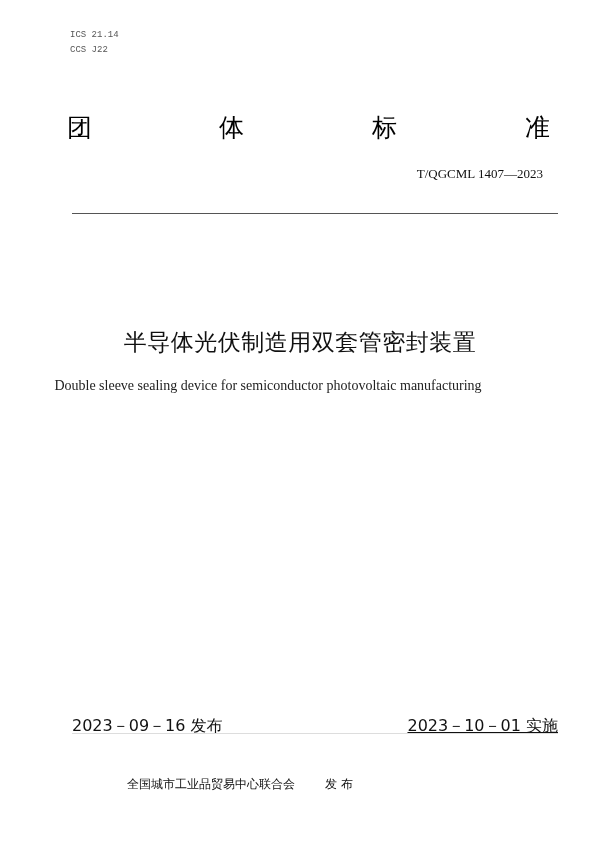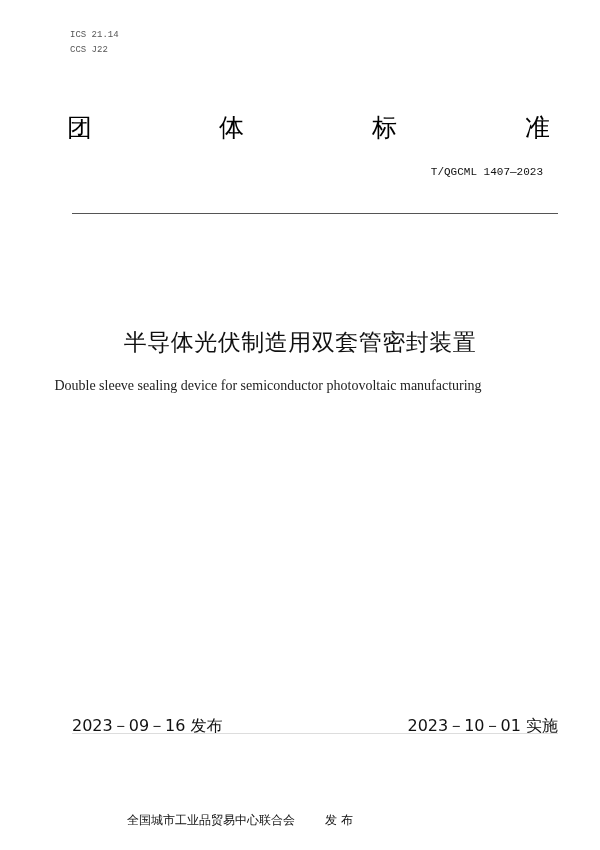--- a/index.html
+++ b/index.html
@@ -1,26 +1,26 @@
 <!DOCTYPE html>
 <html><head>
   <meta charset="utf-8">
   <style>
     html, body { margin: 0; padding: 0; background: #ffffff; }
     body { width: 600px; height: 850px; position: relative; overflow: hidden; font-family: "DejaVu Sans", sans-serif; color: #000; }
     .abs { position: absolute; }
     .code-line { font-family: "Liberation Mono", monospace; font-size: 9px; color: #555; left: 70px; }
     .big-char { top: 113px; font-size: 25px; font-weight: normal; color: #000; line-height: 30px; }
-    .std-no { top: 166px; right: 57px; font-family: Liberation Mono, monospace; font-size: 11px; color: #111; }
+    .std-no { top: 166px; right: 57px; font-family: Liberation Serif, serif; font-size: 13px; color: #111; }
     .rule-top { top: 213px; left: 72px; width: 486px; height: 1px; background: #555; }
     .title-cn { top: 327px; left: 0; width: 600px; text-align: center; font-size: 23px; color: #111; letter-spacing: 0.5px; }
     .title-en { top: 378px; left: 0; width: 536px; text-align: center; font-family: "Liberation Serif", serif; font-size: 14px; color: #222; }
     .date { top: 716px; font-size: 16px; color: #111; }
     .rule-bottom { top: 733px; left: 72px; width: 486px; height: 1px; background: #ddd; }
-    .publisher { top: 776px; left: 0; width: 480px; text-align: center; font-size: 12px; color: #111; margin-top: 36px; }
+    .publisher { top: 776px; left: 0; width: 480px; text-align: center; font-size: 12px; color: #111; }
     .publisher span.gap { display: inline-block; width: 30px; }
   </style>
 </head>
 <body>
 
 <div class="abs code-line" style="top:30px;">ICS  21.14</div>
 <div class="abs code-line" style="top:45px;">CCS  J22</div>
 
 <div class="abs big-char" style="left:67px;">团</div>
 <div class="abs big-char" style="left:219px;">体</div>
@@ -28,19 +28,19 @@
 <div class="abs big-char" style="left:525px;">准</div>
 
 <div class="abs std-no">T/QGCML 1407—2023</div>
 
 <div class="abs rule-top"></div>
 
 <div class="abs title-cn">半导体光伏制造用双套管密封装置</div>
 <div class="abs title-en">Double sleeve sealing device for semiconductor photovoltaic manufacturing</div>
 
 <div class="abs date" style="left:72px;">2023－09－16 发布</div>
-<div class="abs date" style="right:42px;">2023－10－01 实施</div>
+<div class="abs date" style="right:42px;text-decoration:underline;">2023－10－01 实施</div>
 
 <div class="abs rule-bottom"></div>
 
 <div class="abs publisher">
   <span>全国城市工业品贸易中心联合会</span><span class="gap"></span><span>发 布</span>
 </div>
 
 </body></html>

